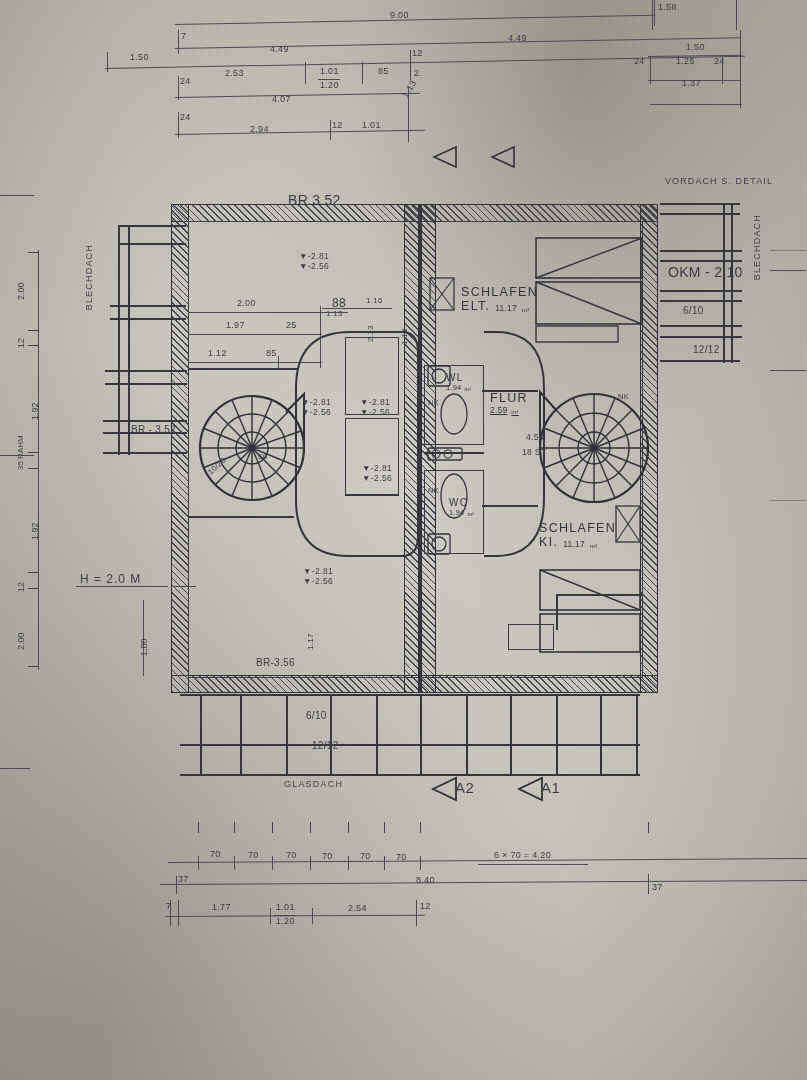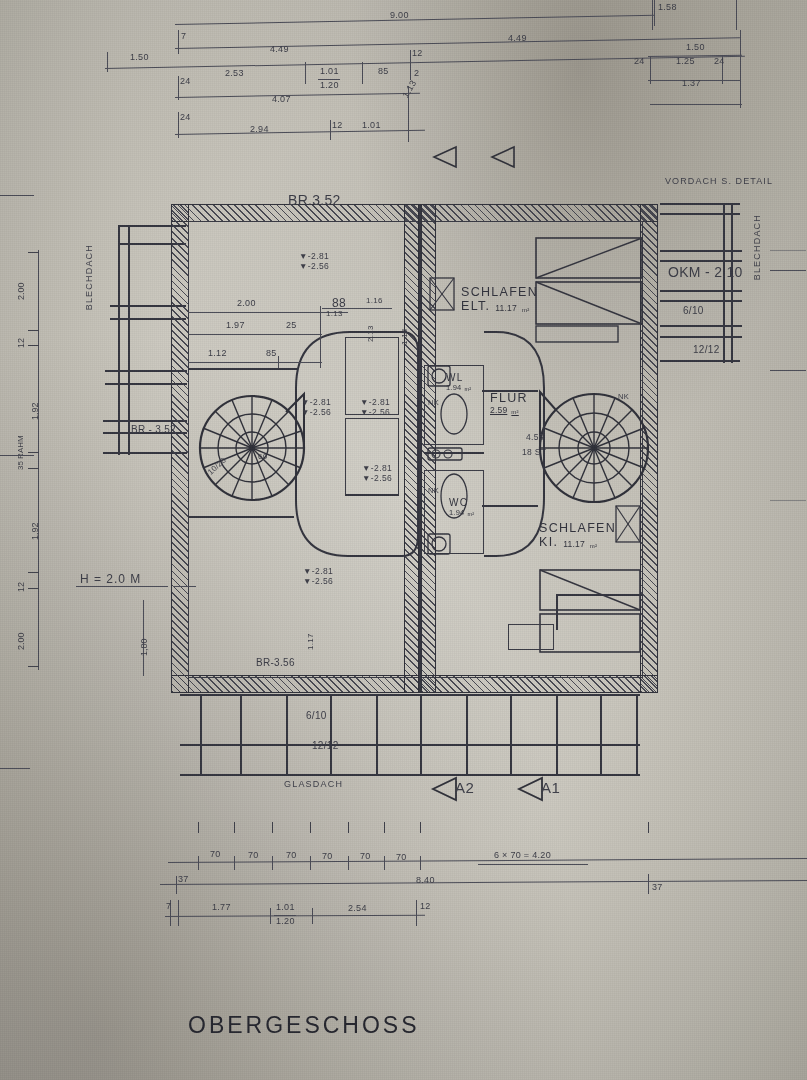--- a/index.html
+++ b/index.html
@@ -472,17 +472,16 @@
     <div class="ln v" style="left:270px;top:908px;height:16px;"></div>
     <div class="dim" style="left:276px;top:902px;">1.01</div>
     <div class="ln h" style="left:274px;top:915px;width:22px;"></div>
     <div class="dim" style="left:276px;top:916px;">1.20</div>
     <div class="ln v" style="left:312px;top:908px;height:16px;"></div>
     <div class="dim" style="left:348px;top:903px;">2.54</div>
     <div class="ln v" style="left:416px;top:900px;height:26px;"></div>
     <div class="dim" style="left:420px;top:901px;">12</div>
   </div>
 
-  <div class="title" style="left:188px;top:1012px;">OBERGESCHOSS</div>
 
   <div class="ln h" style="left:770px;top:500px;width:36px;opacity:.5;"></div>
   <div class="ln h" style="left:770px;top:250px;width:36px;opacity:.5;"></div>
 </div>
 
 </body></html>

